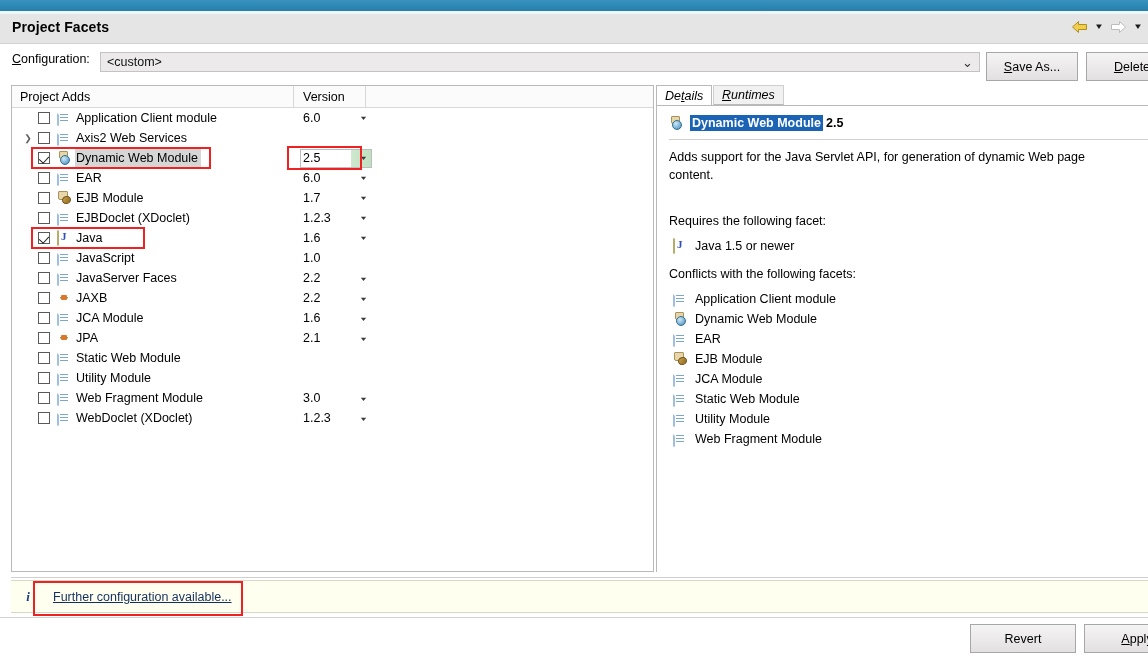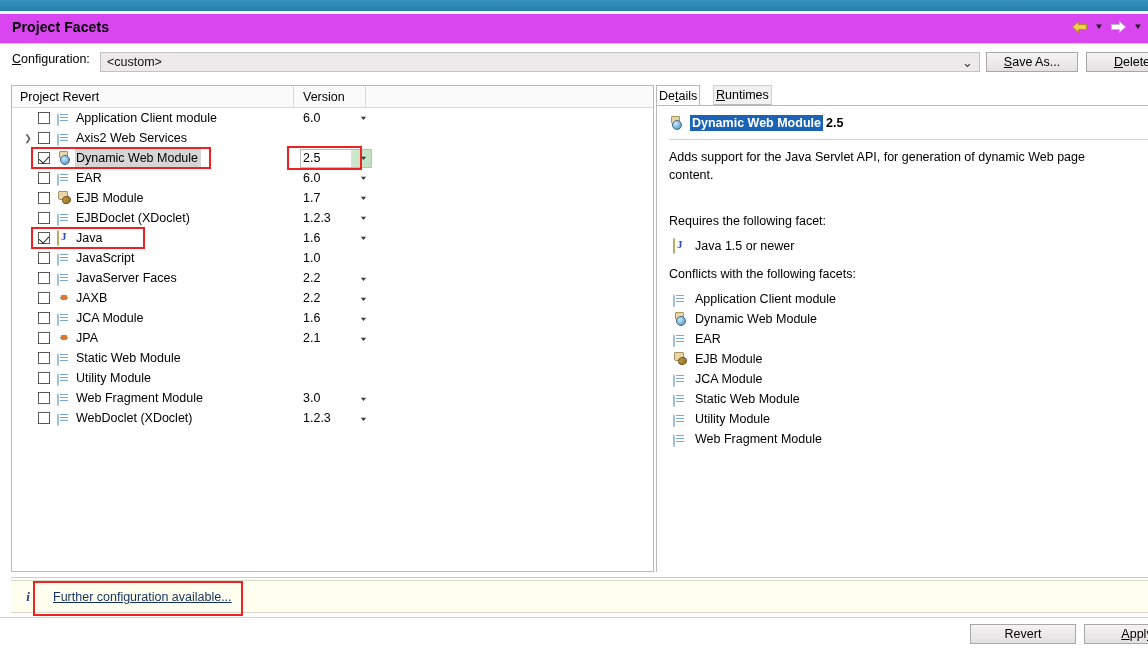--- a/index.html
+++ b/index.html
@@ -20,21 +20,21 @@
     background: linear-gradient(to bottom, #3a92bd 0%, #2b87b3 60%, #2a7ea8 100%);
   }
   .titlebar-underline {
     position: absolute; left: 0; top: 11px; width: 1148px; height: 3px;
     background: #eef6fa;
   }
 
   
   .page-header {
     position: absolute; left: 0; top: 14px; width: 1148px; height: 30px;
-    background: #d946ef;
+    background: #e5e5e5;
   }
   .page-title {
     position: absolute; left: 12px; top: 5px;
     font-size: 14px; font-weight: bold; color: #000;
     letter-spacing: .1px;
   }
   .header-sep {
     position: absolute; left: 0; top: 43px; width: 1148px; height: 1px;
     background: #d2d2d2;
   }
@@ -73,21 +73,21 @@
     padding-left: 6px; font-size: 12.5px; color: #111;
   }
   .config-combo .arrow {
     position: absolute; right: 6px; top: 4px;
     width: 11px; height: 11px; font-size: 9px; color: #333;
     display: flex; align-items: center; justify-content: center;
   }
   .config-combo .arrow::after { content: "\2304"; font-size: 13px; line-height: 6px; }
 
   .btn {
-    position: absolute; height: 20px;
+    position: absolute; height: 29px;
     background: linear-gradient(to bottom,#f5f4f4 0%, #eceaea 50%, #e2e0e0 100%);
     border: 1px solid #a8a6a6;
     font-family: "Liberation Sans", sans-serif; font-size: 12.5px;
     color: #000; display: flex; align-items: center; justify-content: center;
     cursor: default;
   }
   .btn-saveas { left: 986px; top: 52px; width: 92px; }
   .btn-delete { left: 1086px; top: 52px; width: 92px; }
   .btn u { text-decoration: underline; }
 
@@ -190,22 +190,22 @@
             font-size:14px; color:#1e9e4a; letter-spacing:-1px; }
   .ic-arrows::after { content:""; position:absolute; left:4px; top:4px; width:6px; height:5px;
             background:#e0762a; border-radius:1px; }
 
   
   .details-wrap {
     position: absolute; left: 656px; top: 85px; width: 492px; height: 487px;
   }
   .tabs { position: relative; height: 20px; }
   .tab {
-    position: absolute; top: 0; height: 20px; padding: 0 2px;
-    display: flex; align-items: center; font-size: 12.5px;
+    position: absolute; top: 0; height: 20px; padding: 0 8px;
+    display: flex; align-items: center; font-size: 12.5px; font-style: italic;
   }
   .tab.active {
     background: #fff; border: 1px solid #b9b9b9; border-bottom: none; z-index: 2;
   }
   .tab.inactive {
     background: #f2f1f1; border: 1px solid #cfcfcf; border-bottom: 1px solid #b9b9b9;
   }
   .tab u { text-decoration: underline; }
   .details-body {
     position: absolute; left: 0; top: 20px; width: 492px; height: 467px;
@@ -305,21 +305,21 @@
   </div>
   <div class="btn btn-saveas">
       <span><u>S</u>ave As...</span>
     </div>
   <div class="btn btn-delete">
       <span><u>D</u>elete</span>
     </div>
 
   <div class="facet-panel">
     <div class="facet-head">
-      <div class="col-facet">Project Revert</div>
+      <div class="col-facet">Project Adds</div>
       <div class="col-version">Version</div>
       <div class="col-rest"></div>
     </div>
     <div class="facet-rows" id="facet-rows">
         <div class="frow">
           <span class="cb"></span>
           <span class="ficon"><span class="ic-doc"></span></span>
           <span class="namecell">Application Client module</span>
           <span class="vercell">6.0</span>
           <span class="verarrow"></span>

